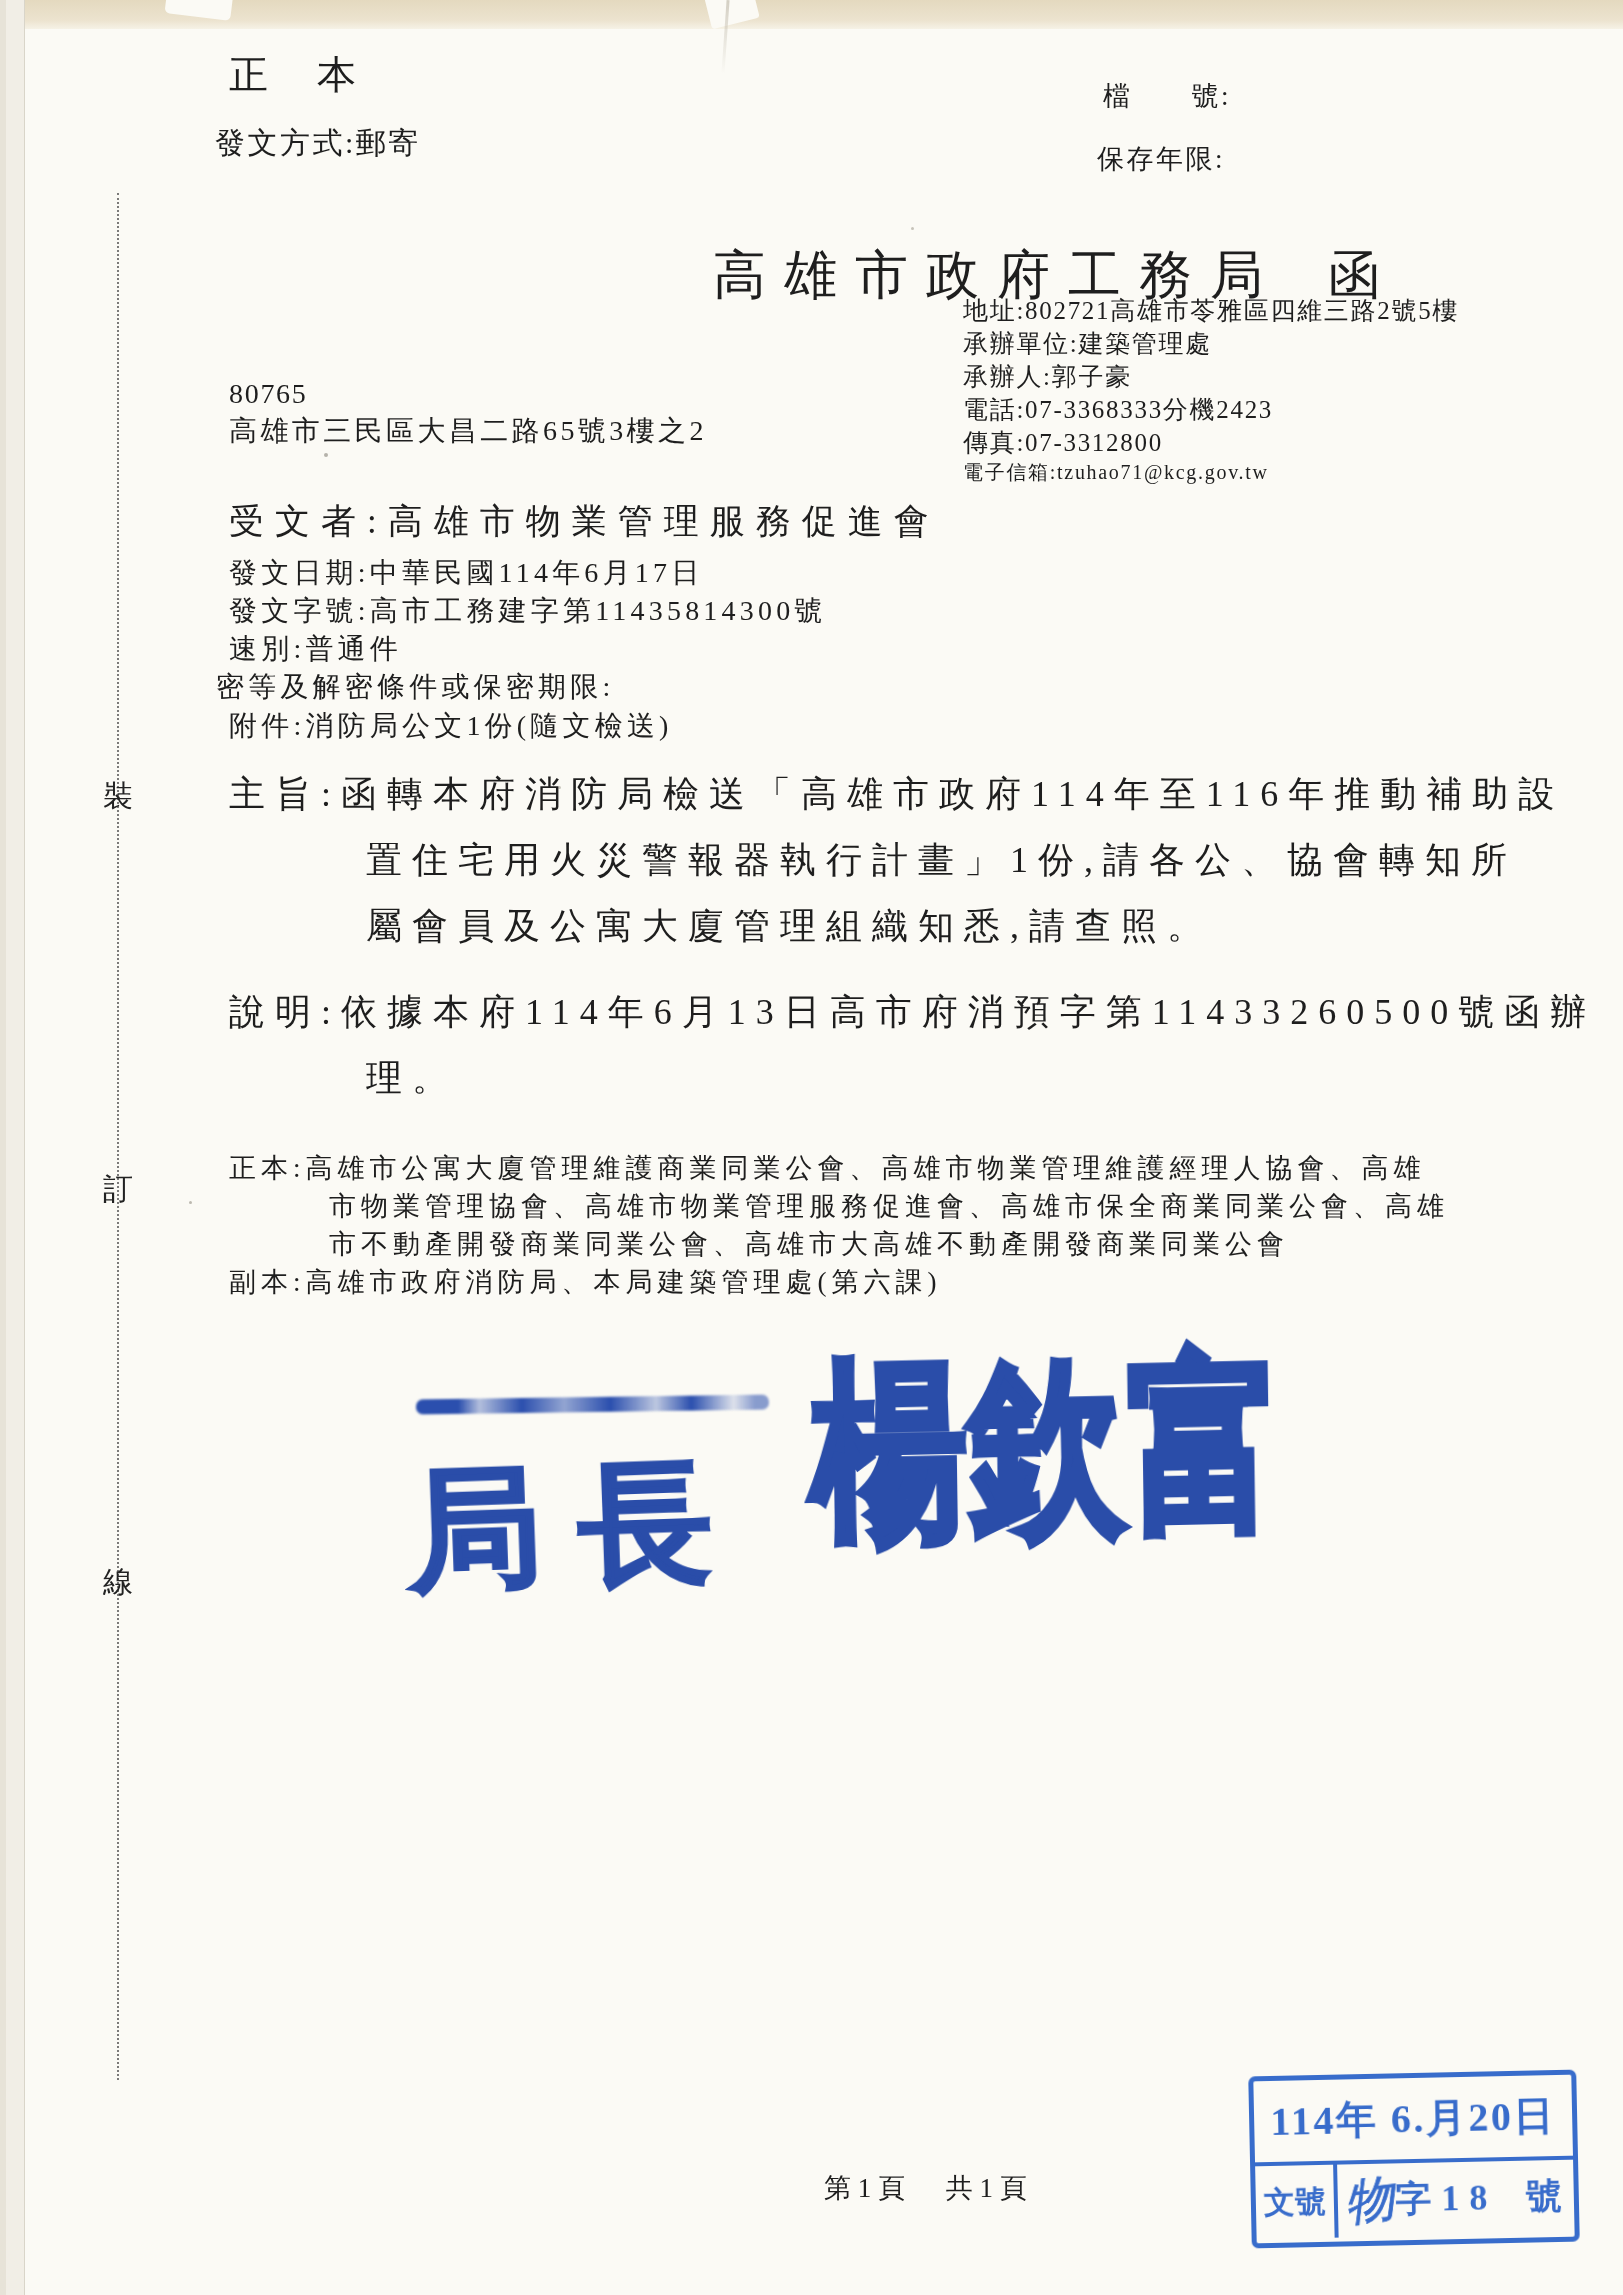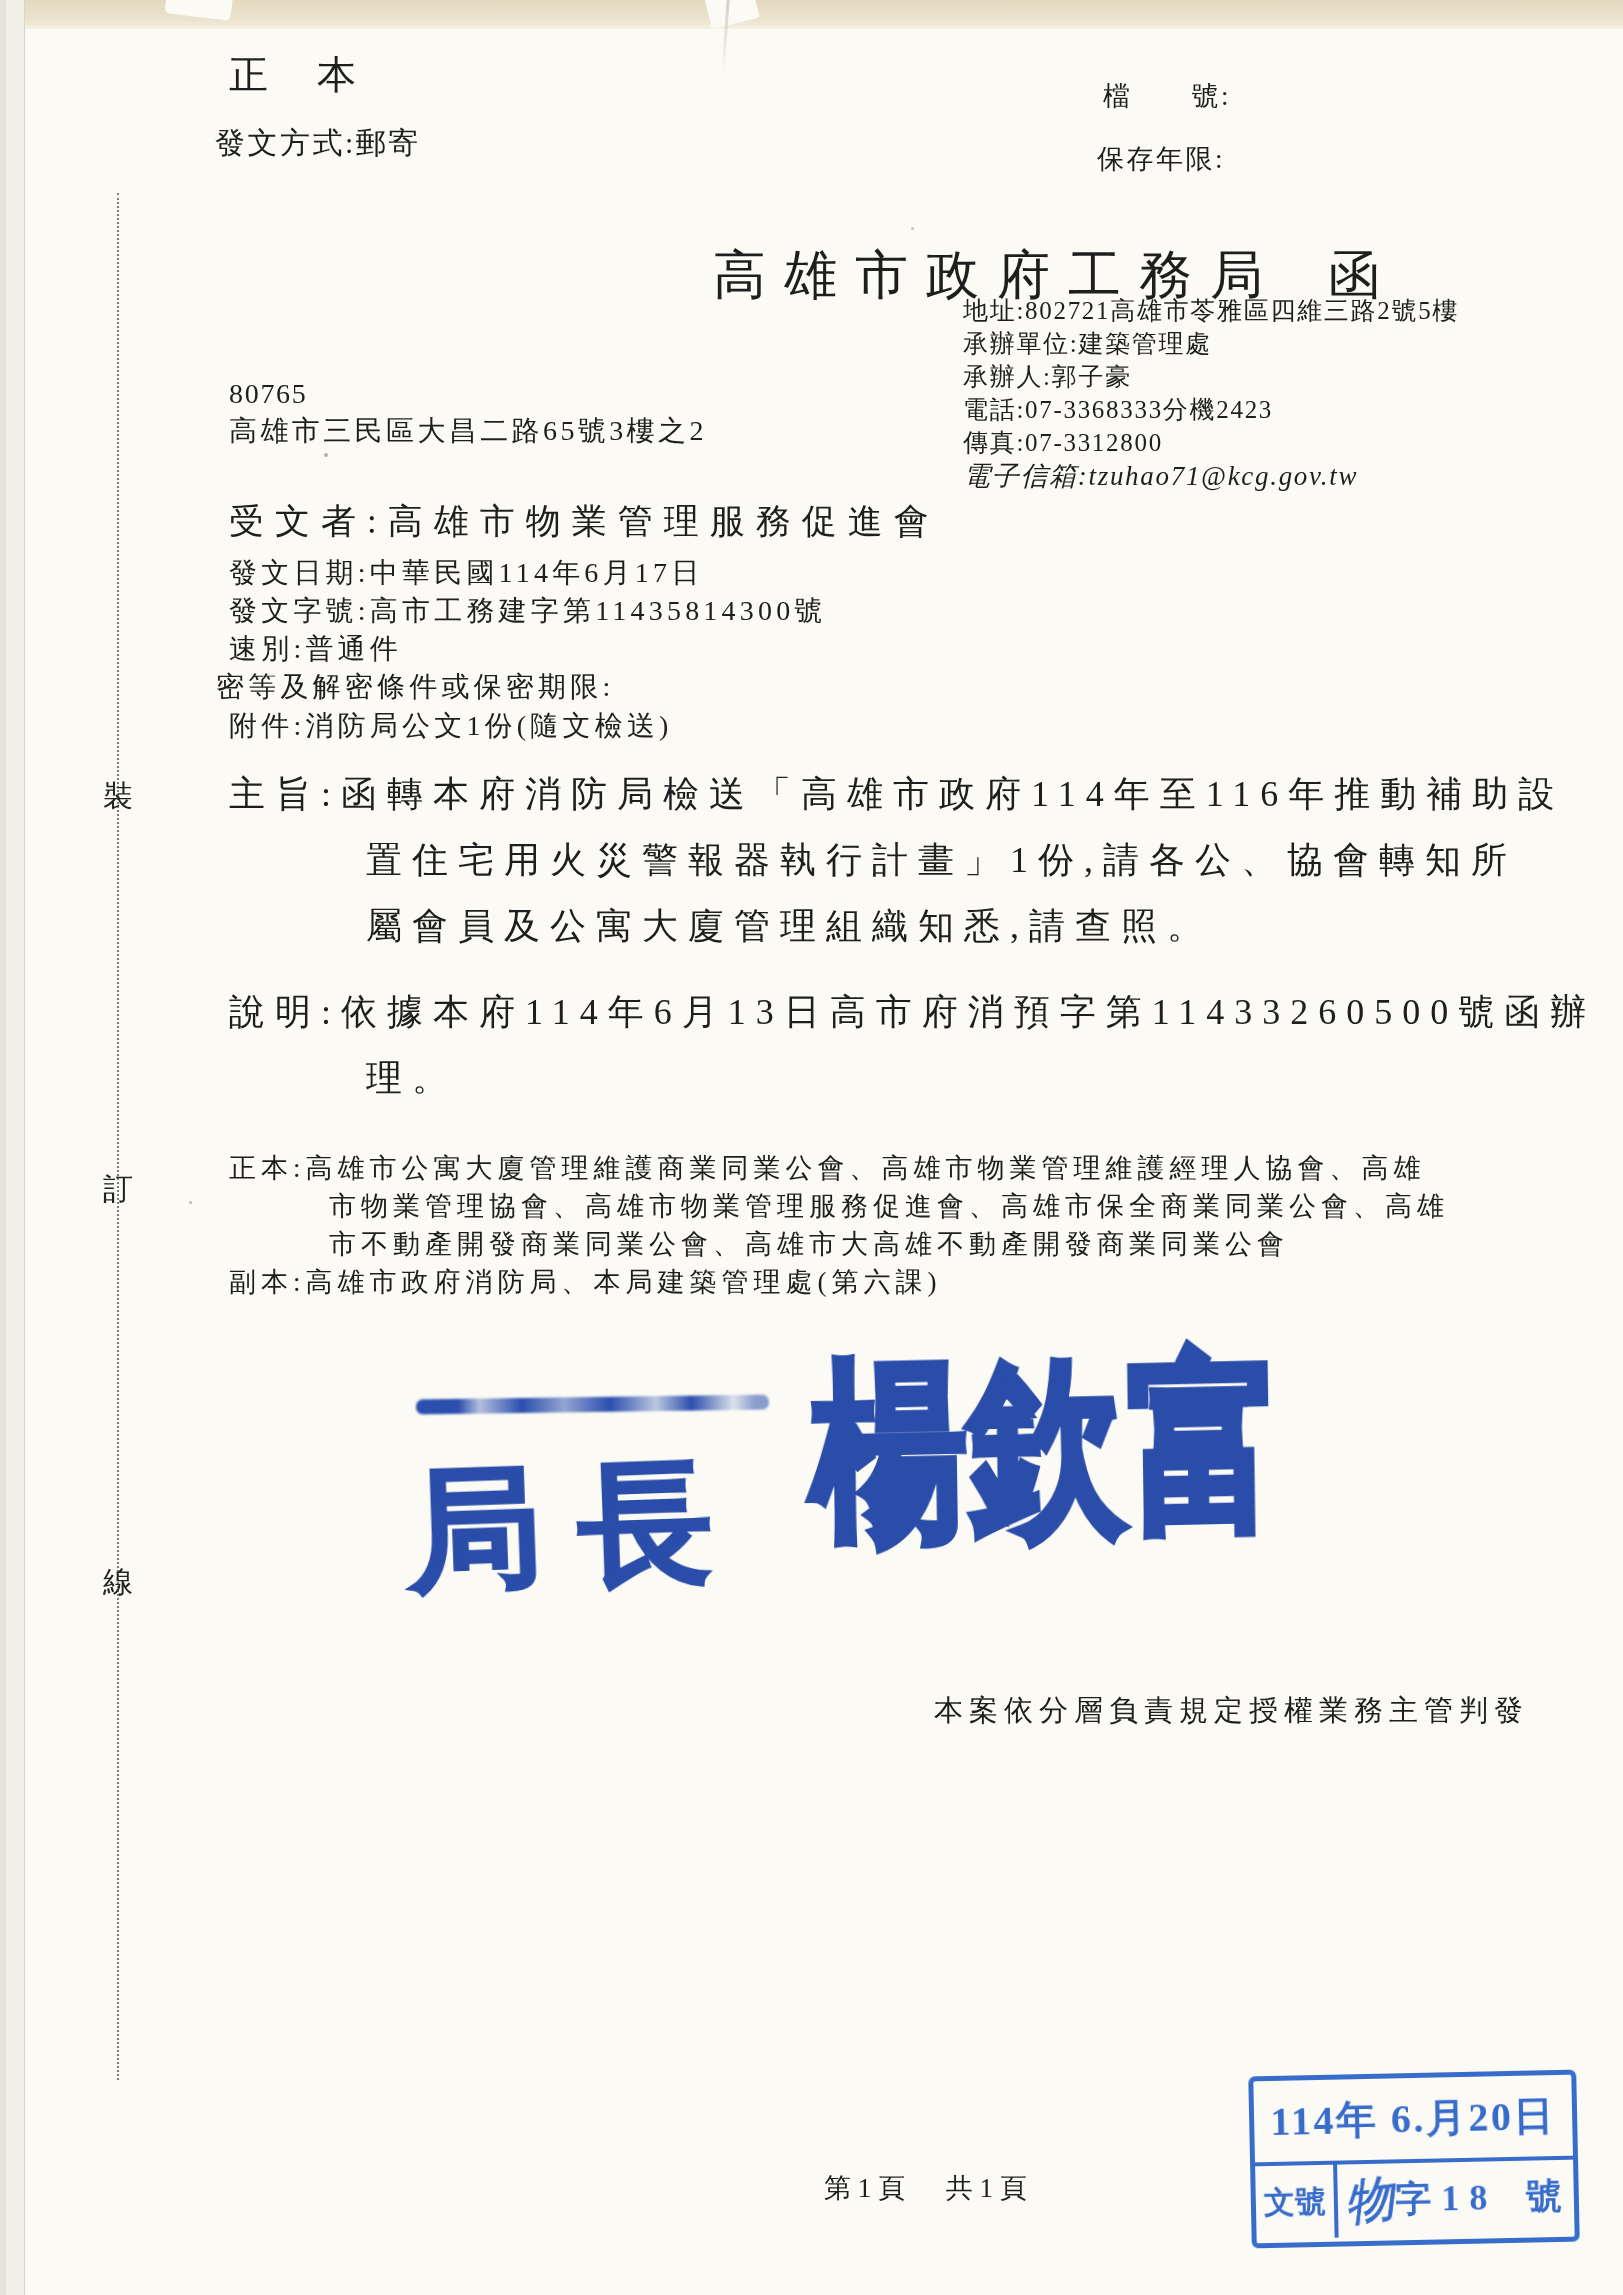--- a/index.html
+++ b/index.html
@@ -88,21 +88,21 @@
 
   <div class="t" style="left:560px;top:181px;font-size:53px;letter-spacing:18px;">
     <span>高雄市政府工務局</span><span style="margin-left:47px;">函</span>
   </div>
 
   <div class="t" style="left:935px;top:296px;font-size:25px;letter-spacing:1.7px;">地址:802721高雄市苓雅區四維三路2號5樓</div>
   <div class="t" style="left:935px;top:329px;font-size:25px;letter-spacing:1.7px;">承辦單位:建築管理處</div>
   <div class="t" style="left:935px;top:362px;font-size:25px;letter-spacing:1.7px;">承辦人:郭子豪</div>
   <div class="t" style="left:935px;top:395px;font-size:25px;letter-spacing:1.7px;">電話:07-3368333分機2423</div>
   <div class="t" style="left:935px;top:428px;font-size:25px;letter-spacing:1.7px;">傳真:07-3312800</div>
-  <div class="t" style="left:935px;top:461px;font-size:27px;letter-spacing:1.7px;font-style:italic;">電子信箱:tzuhao71@kcg.gov.tw</div>
+  <div class="t" style="left:935px;top:461px;font-size:20px;letter-spacing:1.7px;">電子信箱:tzuhao71@kcg.gov.tw</div>
 
   <div class="t" style="left:201px;top:377px;font-size:28px;letter-spacing:1.7px;">80765</div>
   <div class="t" style="left:201px;top:414px;font-size:28px;letter-spacing:3.4px;">高雄市三民區大昌二路65號3樓之2</div>
   <div class="t" style="left:201px;top:501px;font-size:35px;letter-spacing:11px;">受文者:高雄市物業管理服務促進會</div>
 
   <div class="t" style="left:201px;top:556px;font-size:28px;letter-spacing:4.2px;">發文日期:中華民國114年6月17日</div>
   <div class="t" style="left:201px;top:594px;font-size:28px;letter-spacing:4.2px;">發文字號:高市工務建字第11435814300號</div>
   <div class="t" style="left:201px;top:632px;font-size:28px;letter-spacing:4.2px;">速別:普通件</div>
   <div class="t" style="left:188px;top:670px;font-size:28px;letter-spacing:4.2px;">密等及解密條件或保密期限:</div>
   <div class="t" style="left:201px;top:709px;font-size:28px;letter-spacing:4.2px;">附件:消防局公文1份(隨文檢送)</div>
@@ -115,21 +115,20 @@
   <div class="t" style="left:338px;top:1057px;font-size:36px;letter-spacing:10px;">理。</div>
 
   <div class="t" style="left:301px;top:1191px;font-size:27px;letter-spacing:5px;">市物業管理協會、高雄市物業管理服務促進會、高雄市保全商業同業公會、高雄</div>
   <div class="t" style="left:201px;top:1153px;font-size:27px;letter-spacing:5px;">正本:高雄市公寓大廈管理維護商業同業公會、高雄市物業管理維護經理人協會、高雄</div>
   <div class="t" style="left:301px;top:1229px;font-size:27px;letter-spacing:5px;">市不動產開發商業同業公會、高雄市大高雄不動產開發商業同業公會</div>
   <div class="t" style="left:201px;top:1267px;font-size:27px;letter-spacing:5px;">副本:高雄市政府消防局、本局建築管理處(第六課)</div>
 
   <div class="sig-smudge"></div>
   <div class="sig-title">局長</div>
   <div class="sig-name">楊欽富</div>
-  <div class="t" style="left:906px;top:1693px;font-size:29px;letter-spacing:6px;">本案依分層負責規定授權業務主管判發</div>
 
   <div class="stamp">
     <div class="stamp-top">
       <span>114年 6.月20日</span>
     </div>
     <div class="stamp-bottom">
       <div class="stamp-label">文號</div>
       <div class="stamp-value">
         <span class="stamp-hand">物</span>
         <span class="stamp-mid">字18</span>

